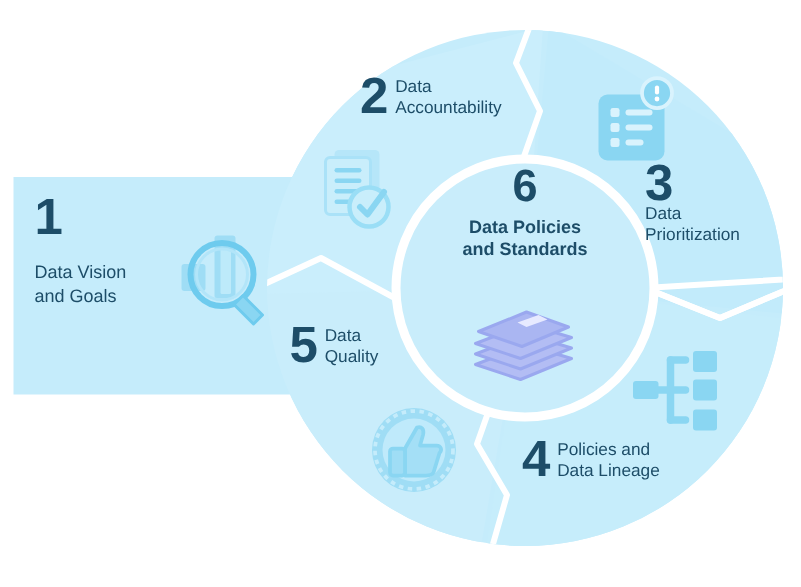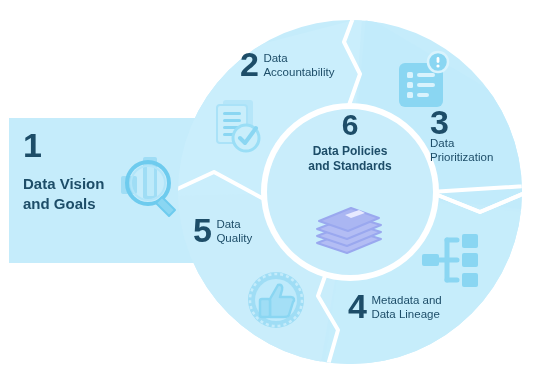--- a/index.html
+++ b/index.html
@@ -76,22 +76,22 @@
     top: 10px;
     font-size: 34px;
     font-weight: bold;
     color: #1d4d68;
     line-height: 1;
   }
   #panel-one .p1-text {
     position: absolute;
     left: 14px;
     top: 56px;
-    font-size: 15px;
-    font-weight: bold;
+    font-size: 12px;
+    font-weight: normal;
     color: #1d4d68;
     line-height: 1.3;
     white-space: pre-line;
   }
   
   #center-label {
     position: absolute;
     left: 262px;
     top: 110px;
     width: 176px;
@@ -244,21 +244,21 @@
     </div>
 
     <div class="seg-label" id="label-3">
       <div class="seg-num big">3</div>
       <div class="seg-text stacked">Data
 Prioritization</div>
     </div>
 
     <div class="seg-label" id="label-4">
       <div class="seg-num big">4</div>
-      <div class="seg-text">Metadata and
+      <div class="seg-text">Policies and
 Data Lineage</div>
     </div>
 
     <div class="seg-label" id="label-5">
       <div class="seg-num big">5</div>
       <div class="seg-text">Data
 Quality</div>
     </div>
 
     <div id="center-label">

